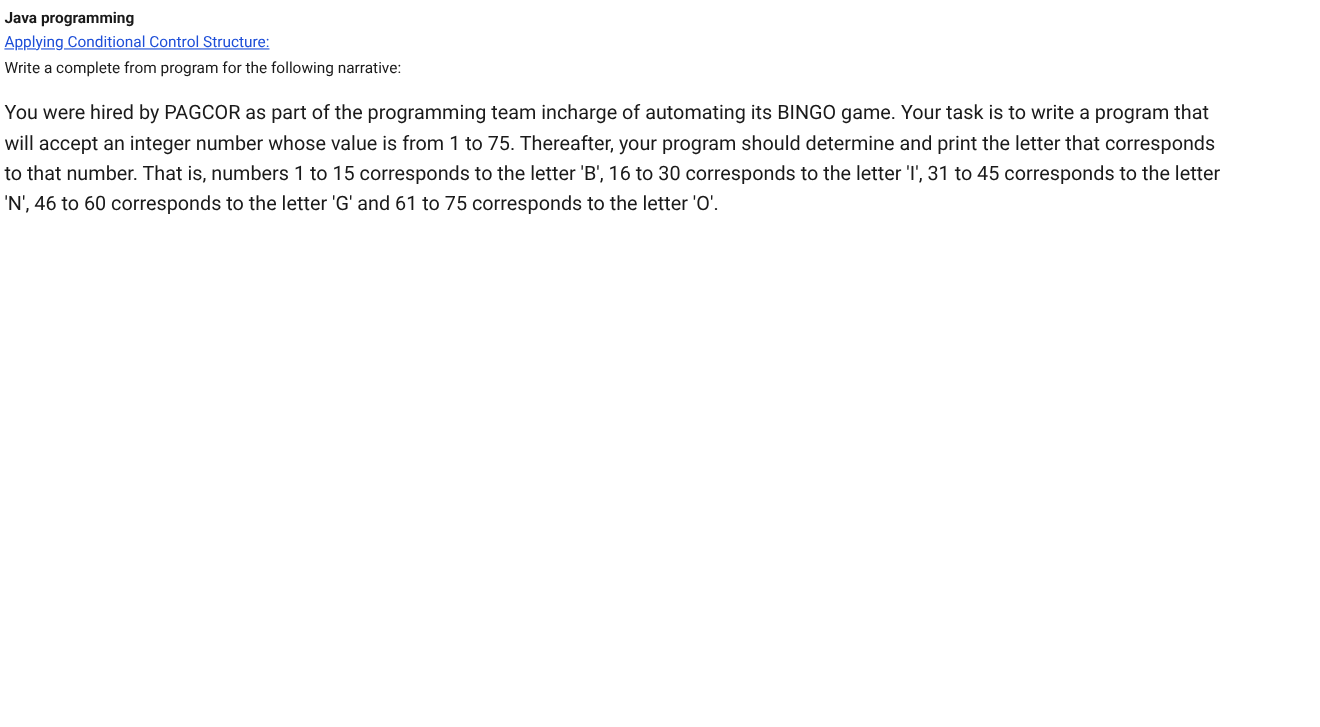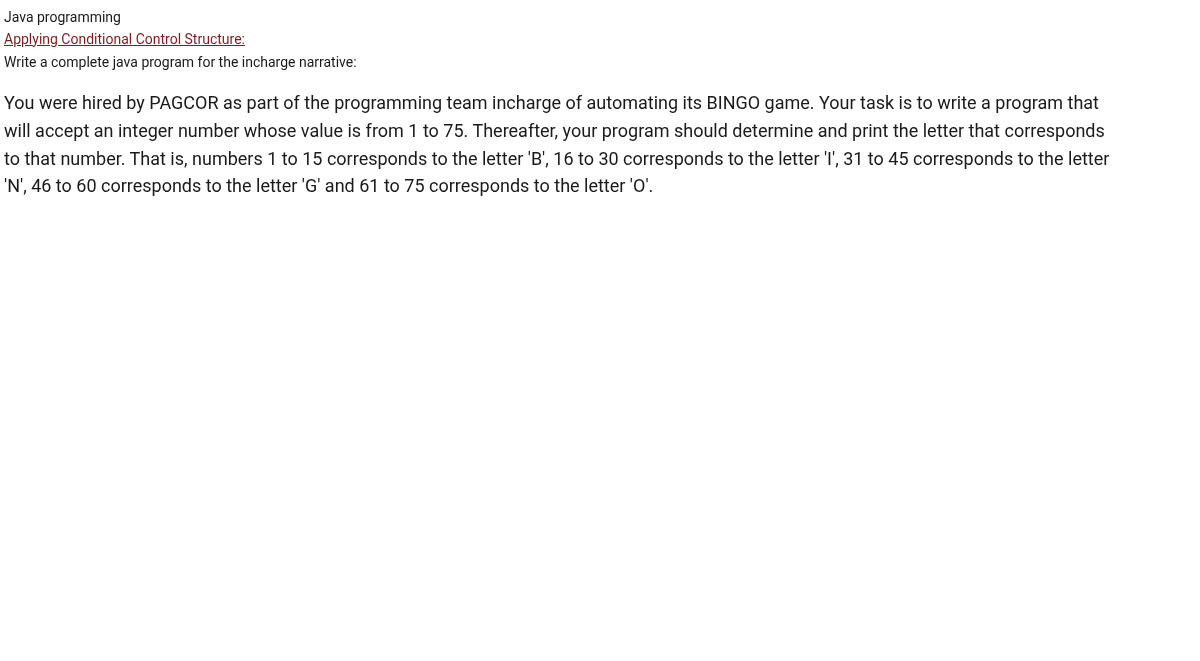--- a/index.html
+++ b/index.html
@@ -11,29 +11,29 @@
       font-family: -apple-system, BlinkMacSystemFont, "Segoe UI", Roboto, Helvetica, Arial, sans-serif;
       background: #ffffff;
       color: #1a1a1a;
       padding: 8px 4px;
       width: 1200px;
       height: 661px;
       font-size: 14px;
       line-height: 1.4;
     }
     .title-line {
-      font-weight: 400;
+      font-weight: 700;
       font-size: 14px;
       color: #1a1a1a;
       margin-bottom: 2px;
     }
     .subtitle-line {
       font-weight: 400;
       font-size: 14px;
-      color: #7f1d1d;
+      color: #1d4ed8;
       text-decoration: underline;
       margin-bottom: 4px;
     }
     .instruction-line {
       font-weight: 400;
       font-size: 14px;
       color: #1a1a1a;
       margin-bottom: 16px;
     }
     .narrative {
@@ -42,14 +42,14 @@
       color: #1a1a1a;
       max-width: 1120px;
       line-height: 1.55;
     }
   </style>
 </head>
 <body>
 
 <div class="title-line">Java programming</div>
 <div class="subtitle-line">Applying Conditional Control Structure:</div>
-<div class="instruction-line">Write a complete java program for the incharge narrative:</div>
+<div class="instruction-line">Write a complete from program for the following narrative:</div>
 <div class="narrative">You were hired by PAGCOR as part of the programming team incharge of automating its BINGO game. Your task is to write a program that will accept an integer number whose value is from 1 to 75. Thereafter, your program should determine and print the letter that corresponds to that number. That is, numbers 1 to 15 corresponds to the letter 'B', 16 to 30 corresponds to the letter 'I', 31 to 45 corresponds to the letter 'N', 46 to 60 corresponds to the letter 'G' and 61 to 75 corresponds to the letter 'O'.</div>
 
 </body></html>

